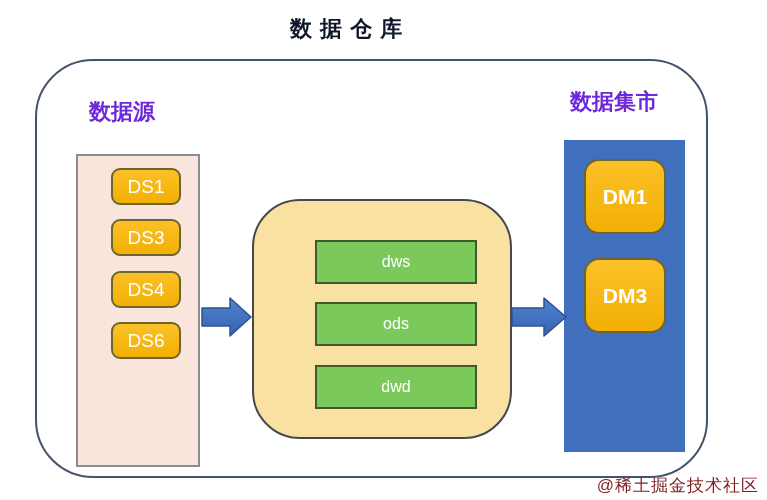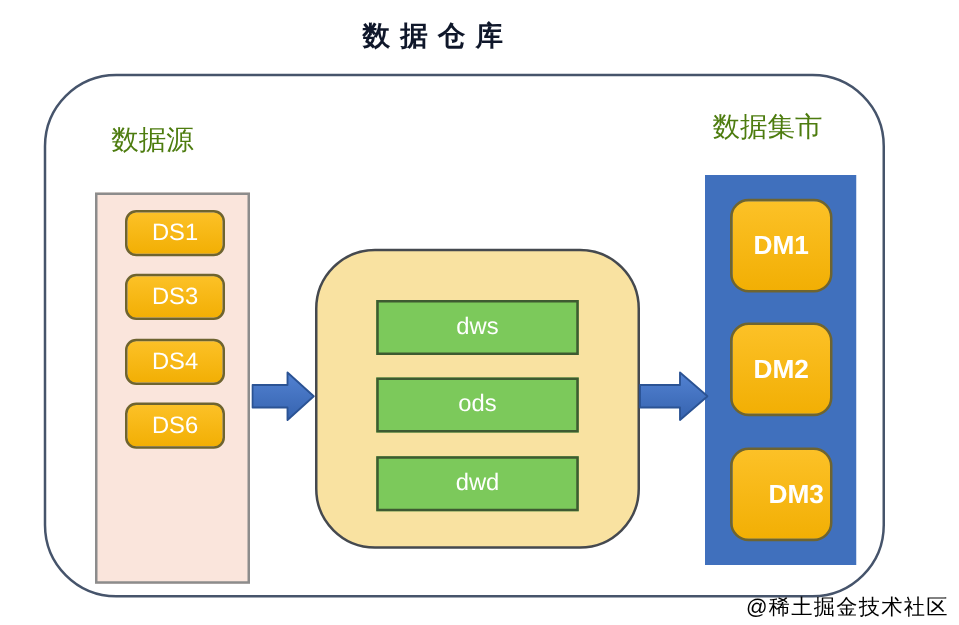--- a/index.html
+++ b/index.html
@@ -11,49 +11,49 @@
     position:absolute;left:290px;top:14px;
     font-size:22px;font-weight:700;color:#0f172a;letter-spacing:1px;
     white-space:pre;
   }
   .outer{
     position:absolute;left:35px;top:59px;width:673px;height:419px;
     border:2px solid #46546B;border-radius:58px;background:#ffffff;
     box-sizing:border-box;
   }
   .sec-label{
-    position:absolute;font-size:22px;font-weight:400;color:#4d7c0f;white-space:nowrap;
+    position:absolute;font-size:22px;font-weight:700;color:#6d28d9;white-space:nowrap;
   }
   .src-label{left:52px;top:36px;}
   .mid-label{left:288px;top:76px;}
   .mart-label{left:533px;top:26px;}
   .pink{
     position:absolute;left:39px;top:93px;width:124px;height:313px;
     background:#FAE5DC;border:2px solid #8C8C8C;box-sizing:border-box;
   }
   .ds{
-    position:absolute;left:22px;width:80px;height:37px;
+    position:absolute;left:33px;width:70px;height:37px;
     background:linear-gradient(180deg,#FCC127 0%,#F2AF04 100%);
     border:2px solid #6E6430;border-radius:9px;box-sizing:border-box;
     color:#ffffff;font-size:19px;display:flex;align-items:center;justify-content:center;
   }
   .ds:nth-of-type(1){top:12px;}
   .ds:nth-of-type(2){top:63px;}
   .ds:nth-of-type(3){top:115px;}
   .ds:nth-of-type(4){top:166px;}
   .ds:nth-of-type(5){top:218px;}
   .ds:nth-of-type(6){top:269px;}
   .yellow{
     position:absolute;left:215px;top:138px;width:260px;height:240px;
     background:#F9E2A1;border:2px solid #45494F;border-radius:48px;box-sizing:border-box;
   }
   .layer{
-    position:absolute;left:47px;width:162px;height:44px;
+    position:absolute;left:61px;width:162px;height:44px;
     background:#7CC95B;border:2px solid #3E5A31;box-sizing:border-box;
-    color:#ffffff;font-size:19px;display:flex;align-items:center;justify-content:center;
+    color:#ffffff;font-size:16px;display:flex;align-items:center;justify-content:center;
   }
   .layer:nth-of-type(1){top:39px;}
   .layer:nth-of-type(2){top:101px;}
   .layer:nth-of-type(3){top:164px;}
   .blue{
     position:absolute;left:527px;top:79px;width:121px;height:312px;
     background:#4070BD;
   }
   .dm{
     position:absolute;left:20px;width:82px;height:75px;
@@ -62,21 +62,21 @@
     color:#ffffff;font-size:21px;display:flex;align-items:center;justify-content:center;font-weight:bold;
   }
   .dm:nth-of-type(1){top:19px;}
   .dm:nth-of-type(2){top:118px;}
   .dm:nth-of-type(3){top:218px;padding-left:24px;}
   .arrow{position:absolute;top:235px;height:42px;}
   .arrow-left{left:164px;width:51px;}
   .arrow-right{left:474px;width:56px;}
   .watermark{
     position:absolute;right:8px;bottom:3px;
-    font-size:17px;color:#000000;letter-spacing:1px;
+    font-size:17px;color:#7f1d1d;letter-spacing:1px;
   }
 </style>
 </head>
 <body>
 
 <div class="canvas">
 
   <div class="title">数 据 仓 库</div>
 
   <div class="outer">
@@ -91,21 +91,20 @@
 
     <div class="yellow">
       <div class="layer">dws</div>
       <div class="layer">ods</div>
       <div class="layer">dwd</div>
     </div>
 
     <div class="sec-label mart-label">数据集市</div>
     <div class="blue">
       <div class="dm">DM1</div>
-      <div class="dm">DM2</div>
       <div class="dm">DM3</div>
     </div>
 
     <svg class="arrow arrow-left" viewBox="0 0 51 42">
       <defs>
         <linearGradient id="ag1" x1="0" y1="0" x2="0" y2="1">
           <stop offset="0" stop-color="#5282D2"></stop>
           <stop offset="1" stop-color="#3663AF"></stop>
         </linearGradient>
       </defs>

